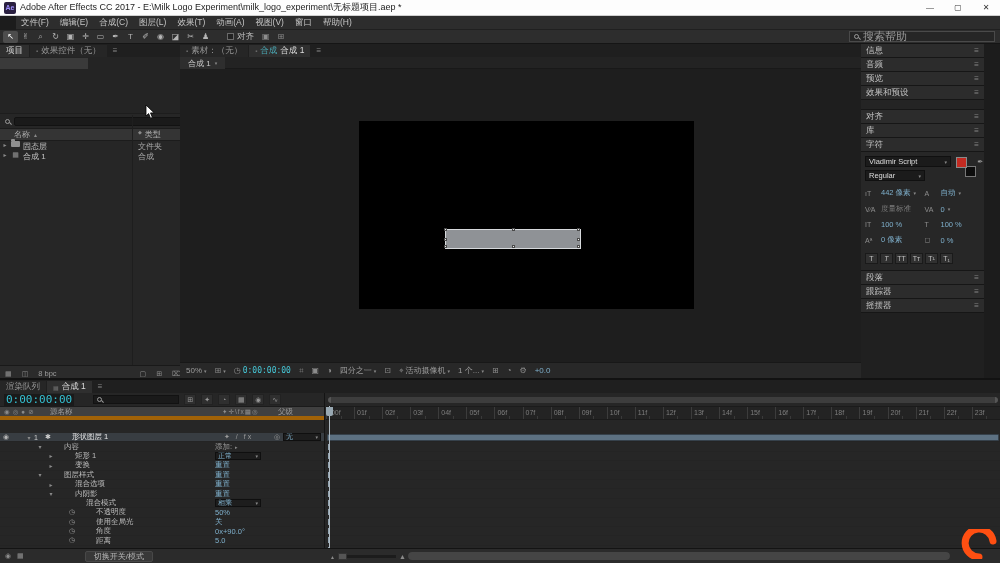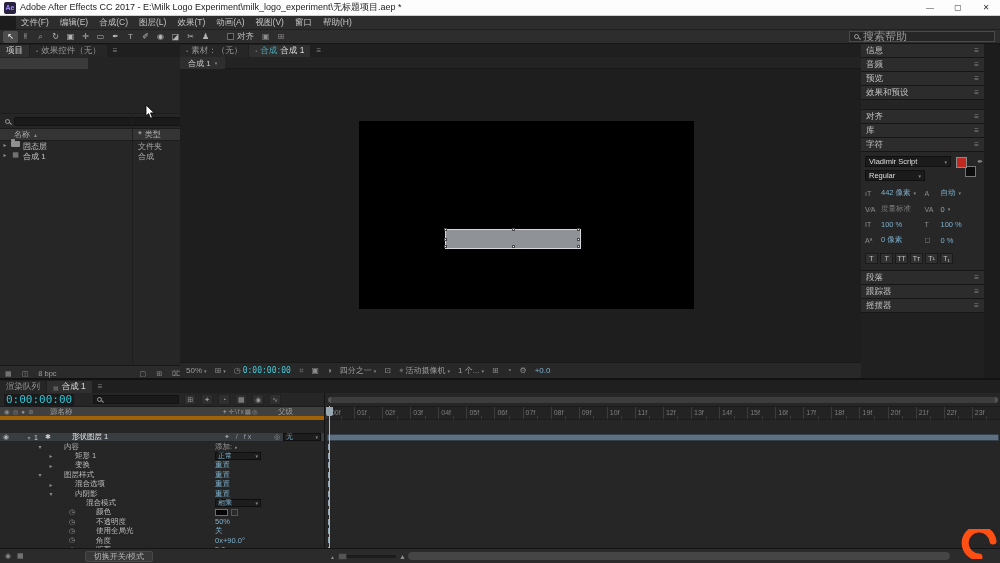--- a/index.html
+++ b/index.html
@@ -577,31 +577,20 @@
                 <span class="blue">相乘</span>
                 <span class="caret">▾</span>
               </span>
             </span>
           </div>
           <div class="tlrow">
             <span class="av"></span>
             <span class="ind" style="width: 33px;"></span>
             <span class="twirl"></span>
             <span class="stopw">◷</span>
-            <span class="tlbl">颜色</span>
-            <span class="tval">
-              <span class="tswatch"></span>
-              <span class="tswatch2"></span>
-            </span>
-          </div>
-          <div class="tlrow">
-            <span class="av"></span>
-            <span class="ind" style="width: 33px;"></span>
-            <span class="twirl"></span>
-            <span class="stopw">◷</span>
             <span class="tlbl">不透明度</span>
             <span class="tval">
               <span class="blue">50%</span>
             </span>
           </div>
           <div class="tlrow">
             <span class="av"></span>
             <span class="ind" style="width: 33px;"></span>
             <span class="twirl"></span>
             <span class="stopw">◷</span>

